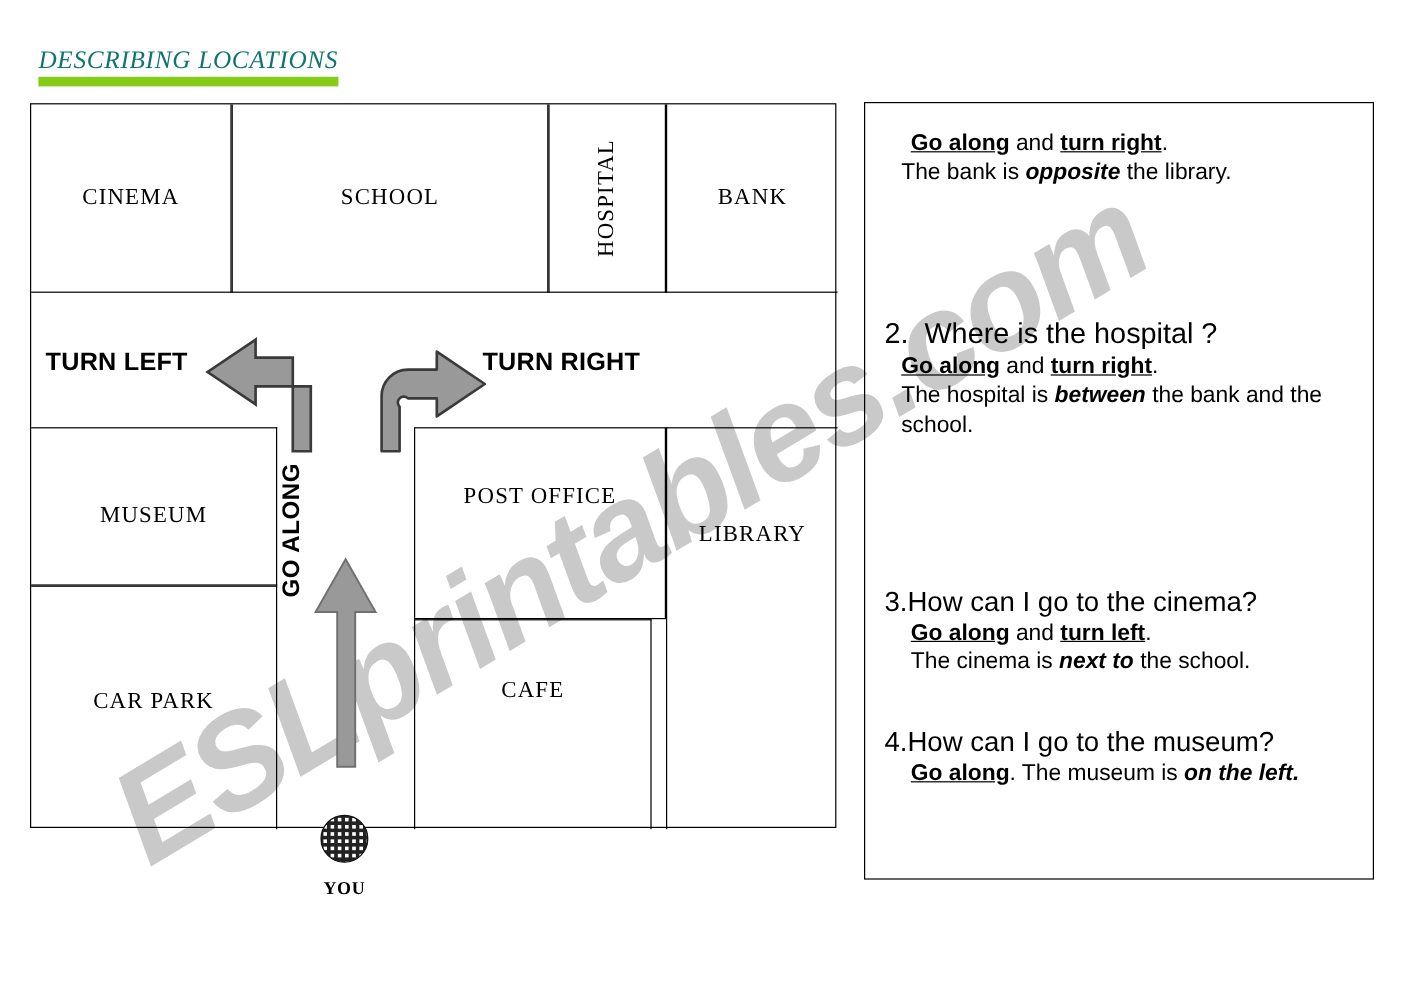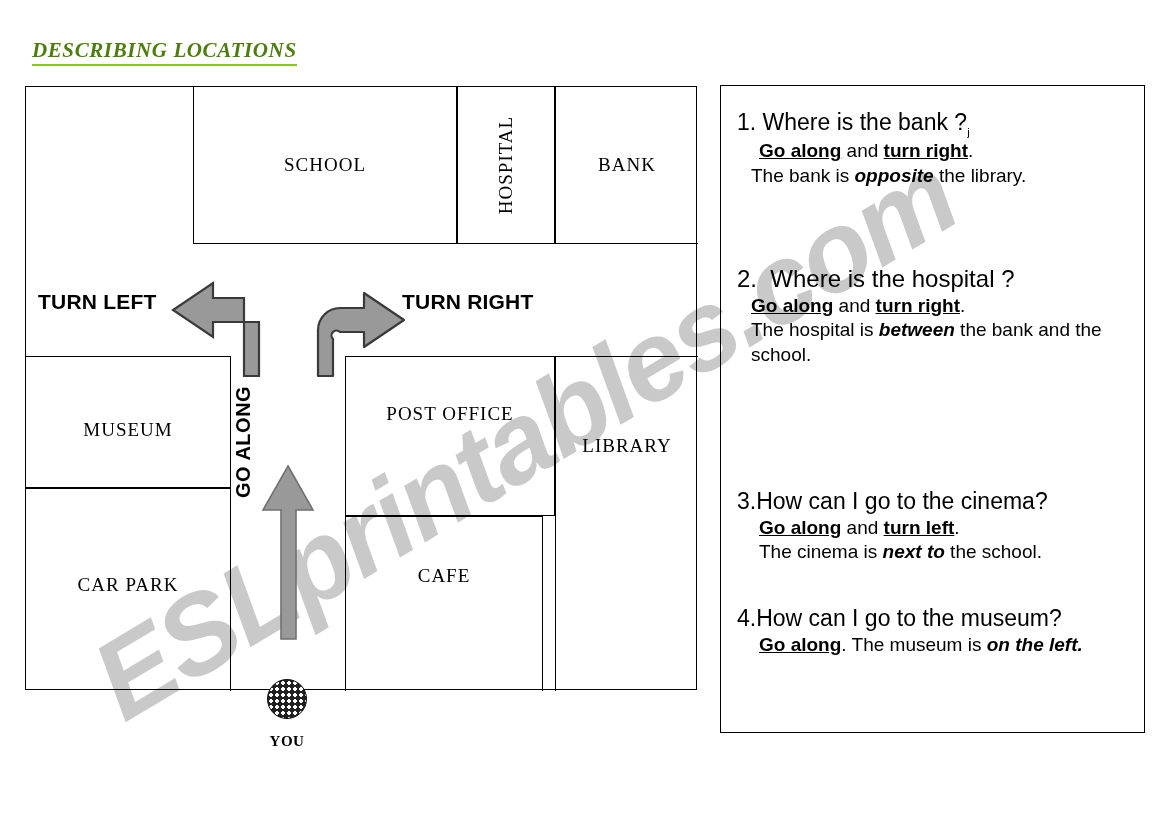--- a/index.html
+++ b/index.html
@@ -35,26 +35,26 @@
     pointer-events: none;
     z-index: 5;
   }
 
   
   #title {
     position: absolute;
     left: 32px;
     top: 38px;
     font-family: "Liberation Serif", serif;
-    font-weight: bold;
+    font-weight: normal;
     font-style: italic;
     font-size: 21px;
     letter-spacing: 0.6px;
-    color: #4d7c0f;
-    border-bottom: 2px solid #84cc16;
+    color: #0f766e;
+    border-bottom: 8px solid #84cc16;
     padding-bottom: 1px;
     z-index: 8;
   }
 
   
   #map {
     position: absolute;
     left: 25px;
     top: 86px;
     width: 672px;
@@ -224,20 +224,23 @@
 <body>
 
 <div id="page">
 
   <div id="watermark">ESLprintables.com</div>
 
   <div id="title">DESCRIBING LOCATIONS</div>
 
   <div id="map">
 
+    <div class="blk" id="blk-cinema">
+      <span>CINEMA</span>
+    </div>
 
     <div class="blk" id="blk-school">
       <span>SCHOOL</span>
     </div>
 
     <div class="blk vert" id="blk-hospital">
       <span>HOSPITAL</span>
     </div>
 
     <div class="blk" id="blk-bank">
@@ -294,21 +297,20 @@
   <div class="dir-label" id="lbl-turn-left">TURN LEFT</div>
   <div class="dir-label" id="lbl-turn-right">TURN RIGHT</div>
   <div id="lbl-go-along">GO ALONG</div>
 
   <div id="you-marker"></div>
   <div id="you-label">YOU</div>
 
   <div id="questions">
 
     <div class="q-item" id="q1">
-      <div class="q-head"><span>1.</span> <span>Where is the bank ?</span><span class="qsub">j</span></div>
       <div class="q-ans"><span class="bu">Go along</span><span> and </span><span class="bu">turn right</span><span>.</span></div>
       <div class="q-ans tight"><span>The bank is </span><span class="it">opposite</span><span> the library.</span></div>
     </div>
 
     <div class="q-item" id="q2">
       <div class="q-head"><span>2.</span> &nbsp;<span>Where is the hospital ?</span></div>
       <div class="q-ans"><span class="bu">Go along</span><span> and </span><span class="bu">turn right</span><span>.</span></div>
       <div class="q-ans"><span>The hospital is </span><span class="it">between</span><span> the bank and the school.</span></div>
     </div>
 

